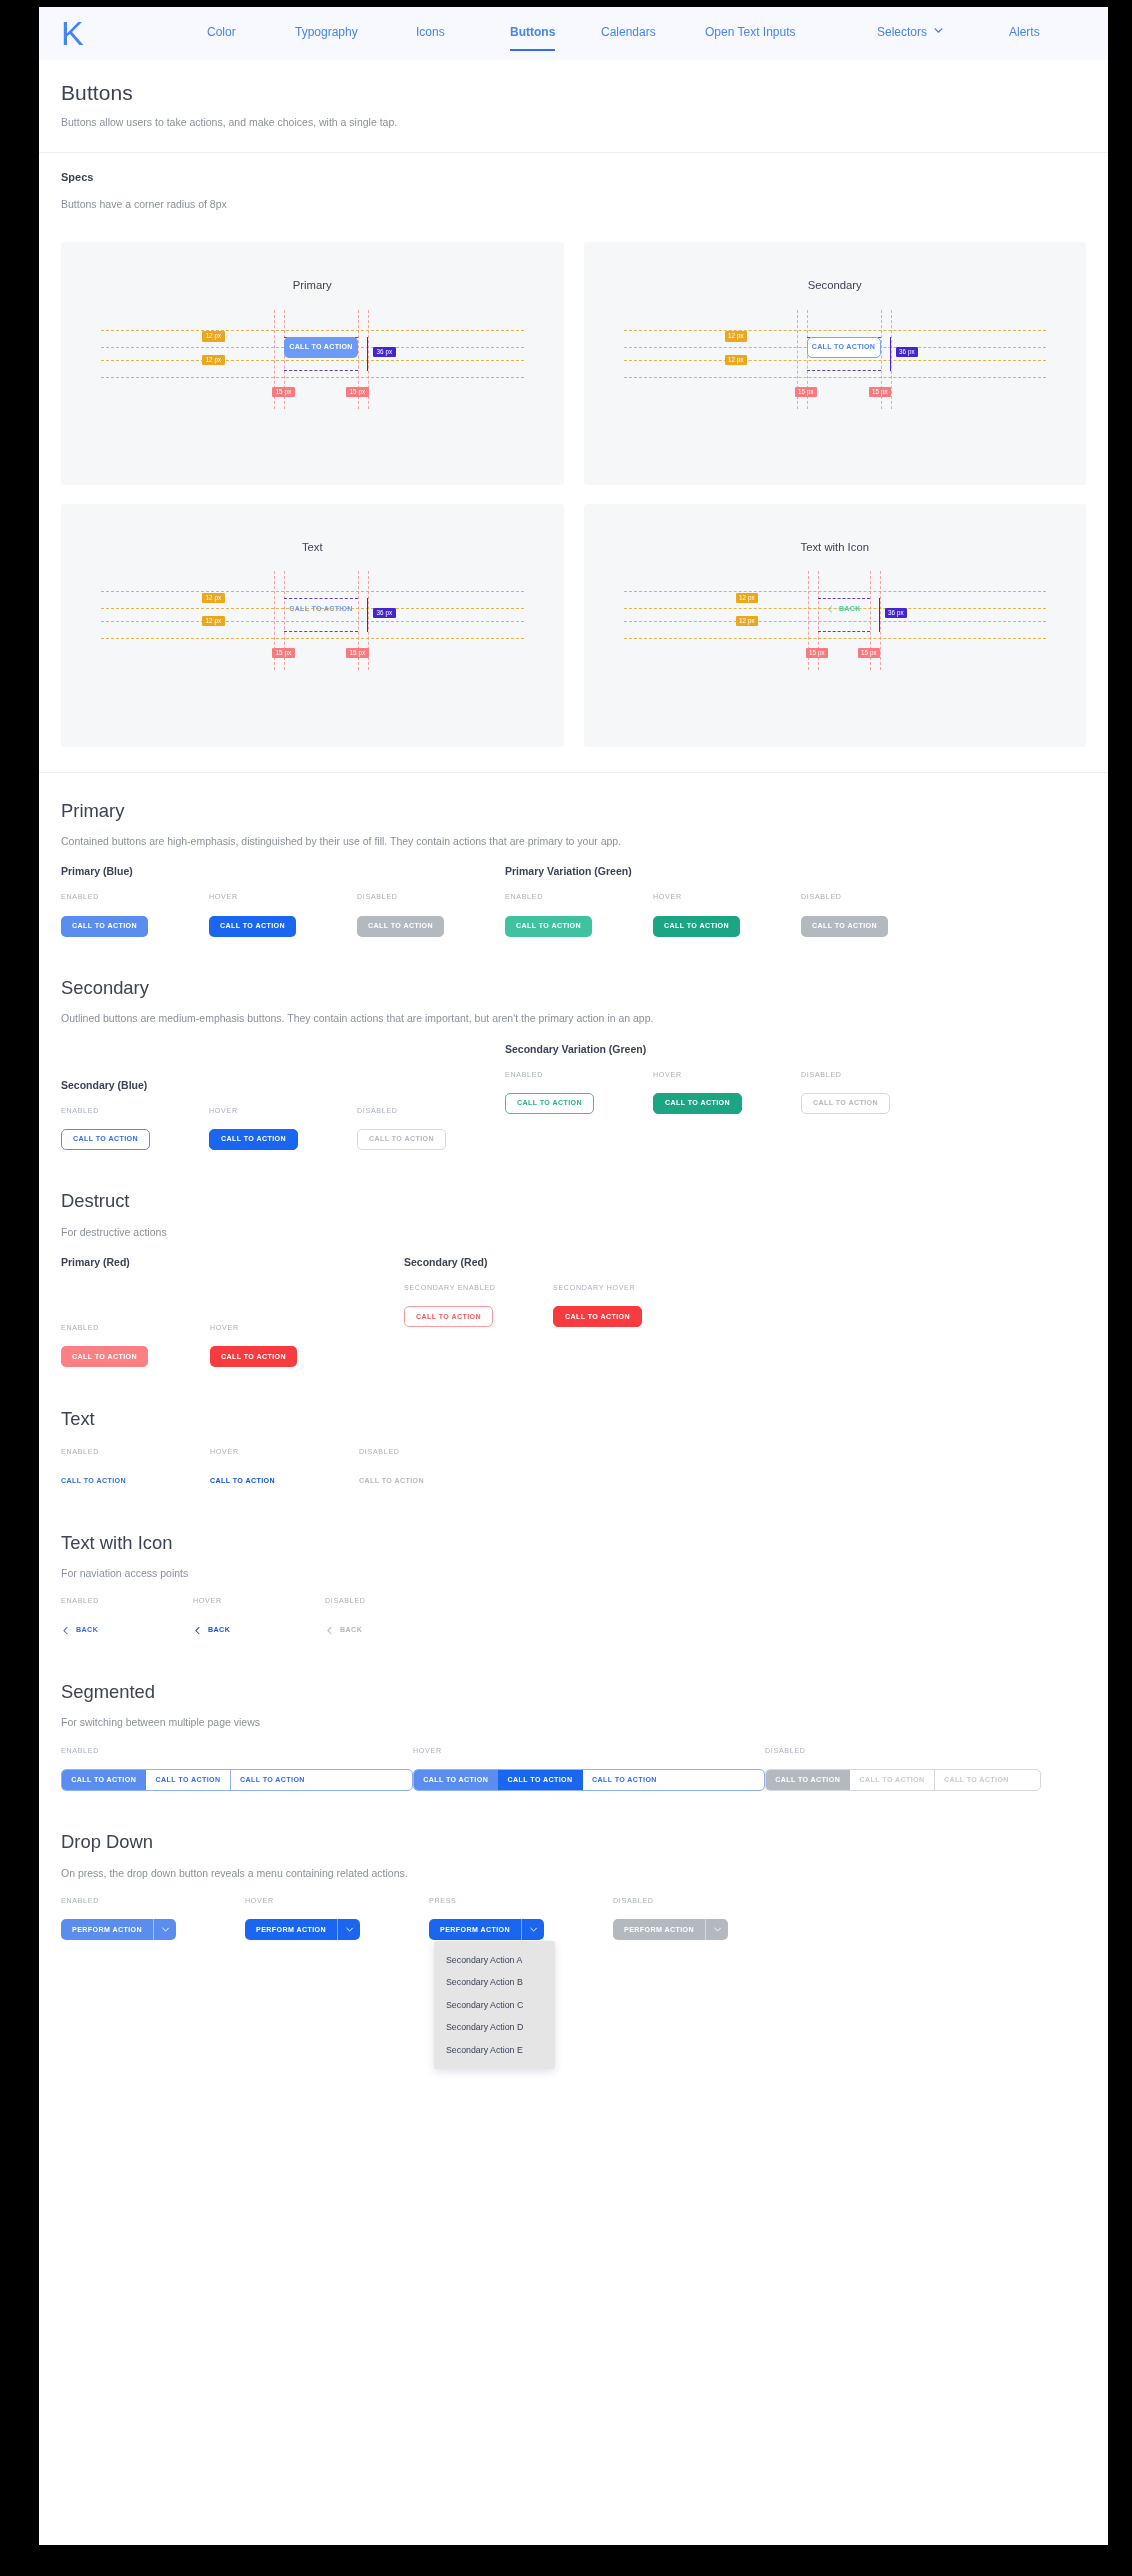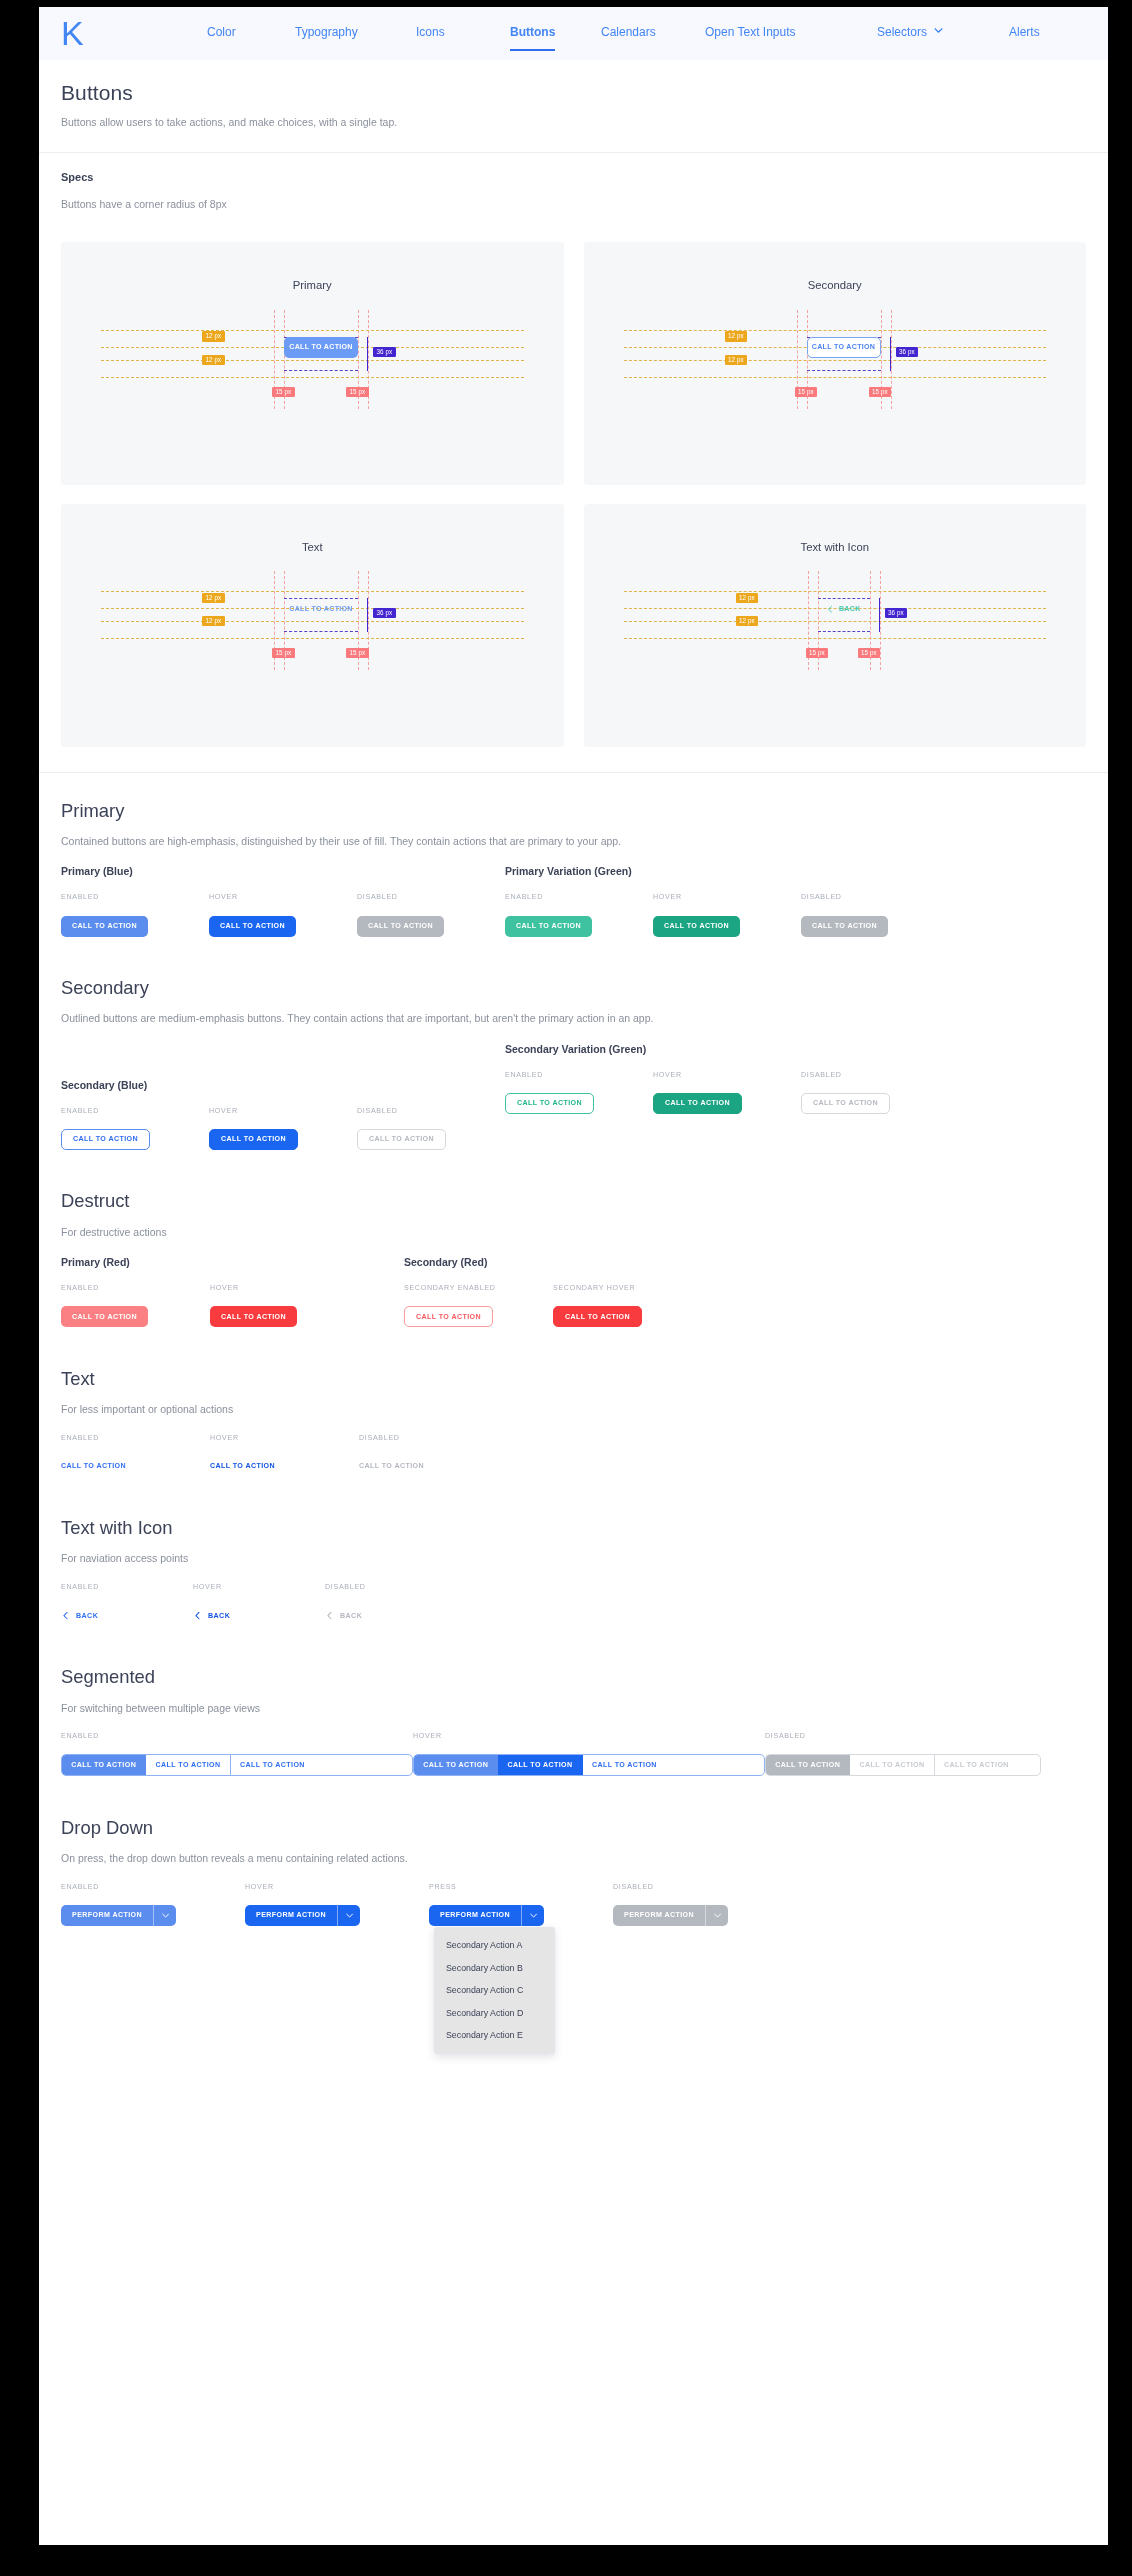--- a/index.html
+++ b/index.html
@@ -579,21 +579,21 @@
               </div>
             </div>
           </div>
         </div>
   </div>
 
   <div class="section">
     <div class="sec-title">Destruct</div>
     <div class="sec-desc">For destructive actions</div>
     <div class="group-row" id="destruct-groups">
-          <div class="group" style="width: 343px;">
+          <div class="group" style="width: 343px; gap: 40px;">
             <div class="group-title">Primary (Red)</div>
             <div class="states">
               <div class="state-col" style="width: 149px;">
                 <div class="state-label">ENABLED</div>
                 <div><button class="btn red">
                     <span>CALL TO ACTION</span>
                   </button></div>
               </div>
               <div class="state-col" style="width: 149px;">
                 <div class="state-label">HOVER</div>
@@ -618,21 +618,20 @@
                     <span>CALL TO ACTION</span>
                   </button></div>
               </div>
             </div>
           </div>
         </div>
   </div>
 
   <div class="section">
     <div class="sec-title">Text</div>
-    <div class="sec-desc">For less important or optional actions</div>
     <div class="states" id="text-states" style="margin-top:18.4px">
           <div class="state-col" style="width: 149px;">
             <div class="state-label">ENABLED</div>
             <div><button class="btn txt">
                 <span>CALL TO ACTION</span>
               </button></div>
           </div>
           <div class="state-col" style="width: 149px;">
             <div class="state-label">HOVER</div>
             <div><button class="btn txt-hover">

